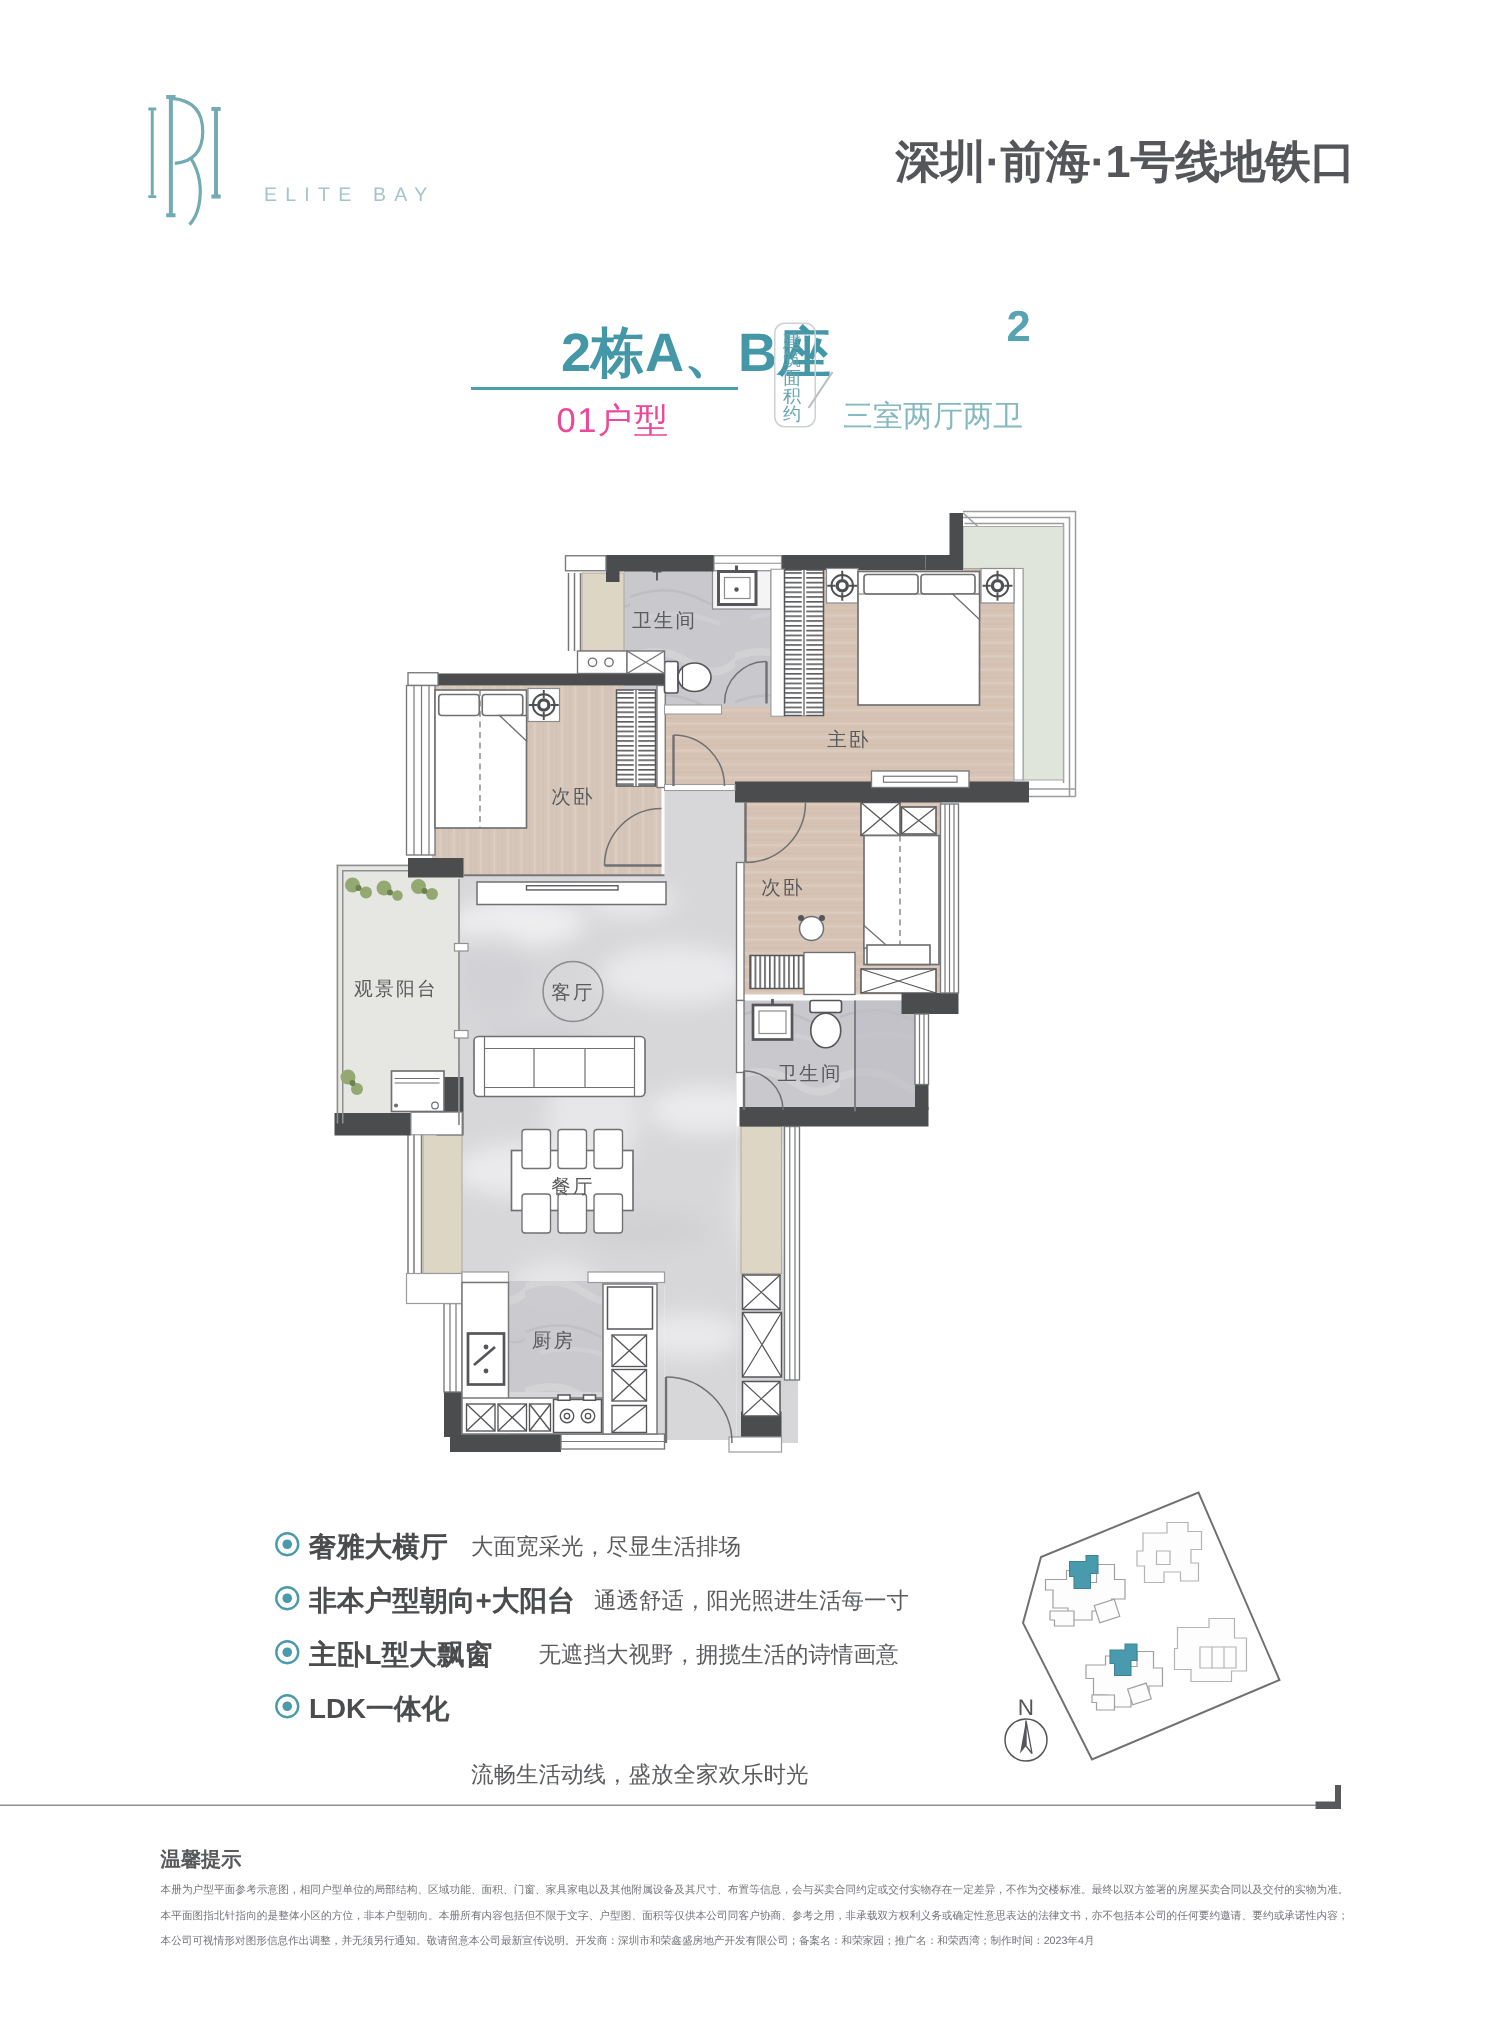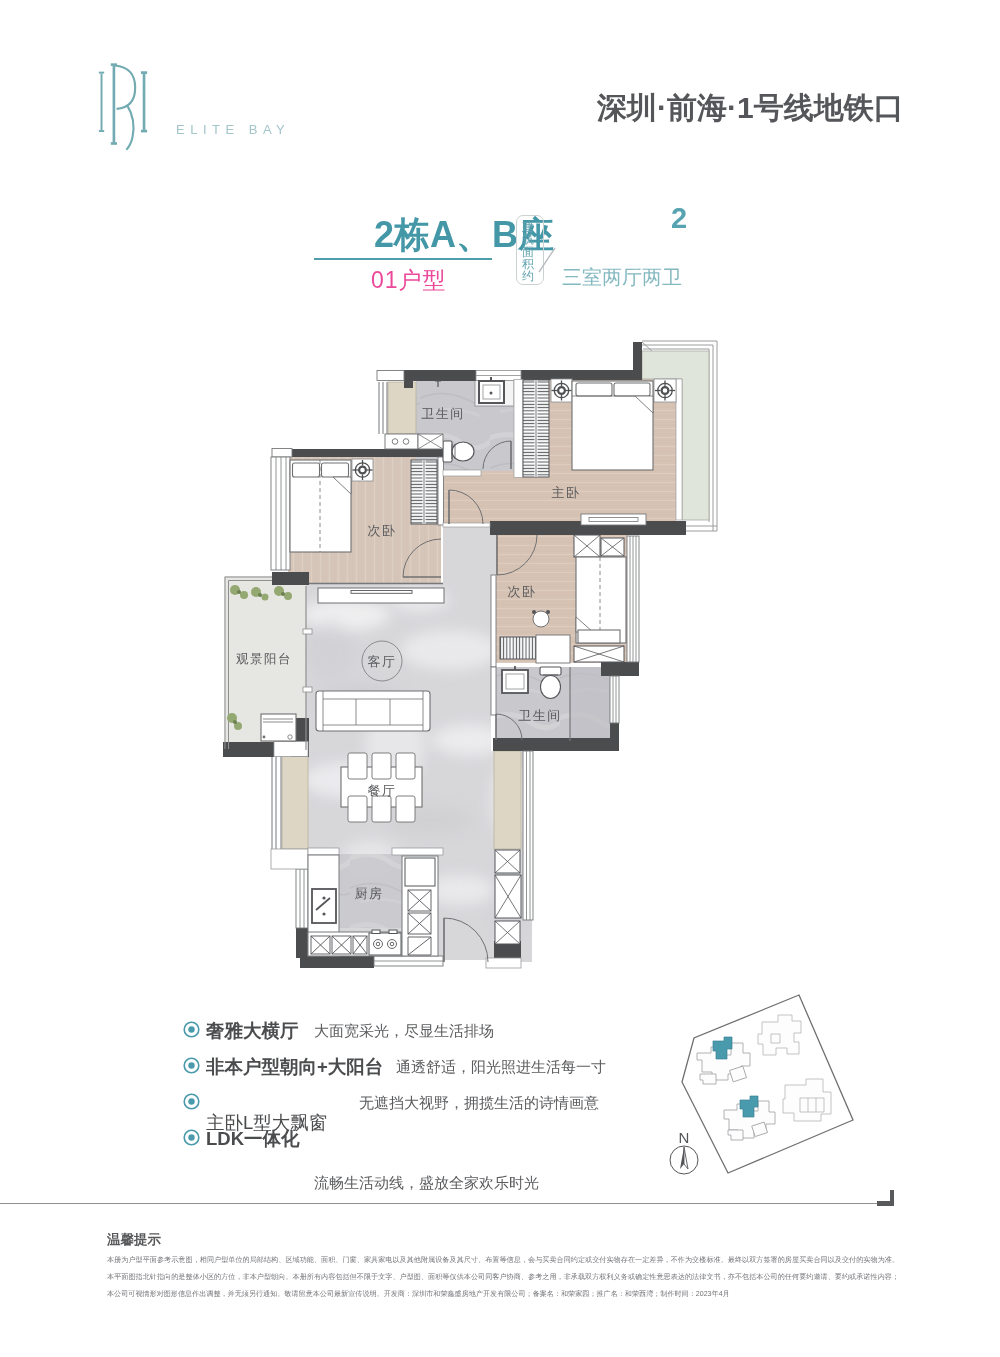--- a/index.html
+++ b/index.html
@@ -613,21 +613,21 @@
 
     <div class="abs" style="left:206px;top:1054px;font-size:18.5px;font-weight:bold;color:#4b4c4e;letter-spacing:0px;white-space:nowrap;">非本户型朝向+大阳台</div>
 
     <div class="abs" style="left:396px;top:1058px;font-size:15px;color:#5b5c5e;letter-spacing:0px;white-space:nowrap;">通透舒适，阳光照进生活每一寸</div>
 
     <svg class="abs" style="left:183px;top:1093px;" width="17" height="17" viewBox="0 0 17 17">
         <circle cx="8.5" cy="8.5" r="7.3" fill="none" stroke="#4a9aac" stroke-width="1.6"></circle>
         <circle cx="8.5" cy="8.5" r="3.2" fill="#4a9aac"></circle>
       </svg>
 
-    <div class="abs" style="left:206px;top:1090px;font-size:18.5px;font-weight:normal;color:#4b4c4e;letter-spacing:0px;white-space:nowrap;margin-top:20px;">主卧L型大飘窗</div>
+    <div class="abs" style="left:206px;top:1090px;font-size:18.5px;font-weight:bold;color:#4b4c4e;letter-spacing:0px;white-space:nowrap;">主卧L型大飘窗</div>
 
     <div class="abs" style="left:359px;top:1094px;font-size:15px;color:#5b5c5e;letter-spacing:0px;white-space:nowrap;">无遮挡大视野，拥揽生活的诗情画意</div>
 
     <svg class="abs" style="left:183px;top:1129px;" width="17" height="17" viewBox="0 0 17 17">
         <circle cx="8.5" cy="8.5" r="7.3" fill="none" stroke="#4a9aac" stroke-width="1.6"></circle>
         <circle cx="8.5" cy="8.5" r="3.2" fill="#4a9aac"></circle>
       </svg>
 
     <div class="abs" style="left:206px;top:1126px;font-size:18.5px;font-weight:bold;color:#4b4c4e;letter-spacing:0px;white-space:nowrap;">LDK一体化</div>
 

